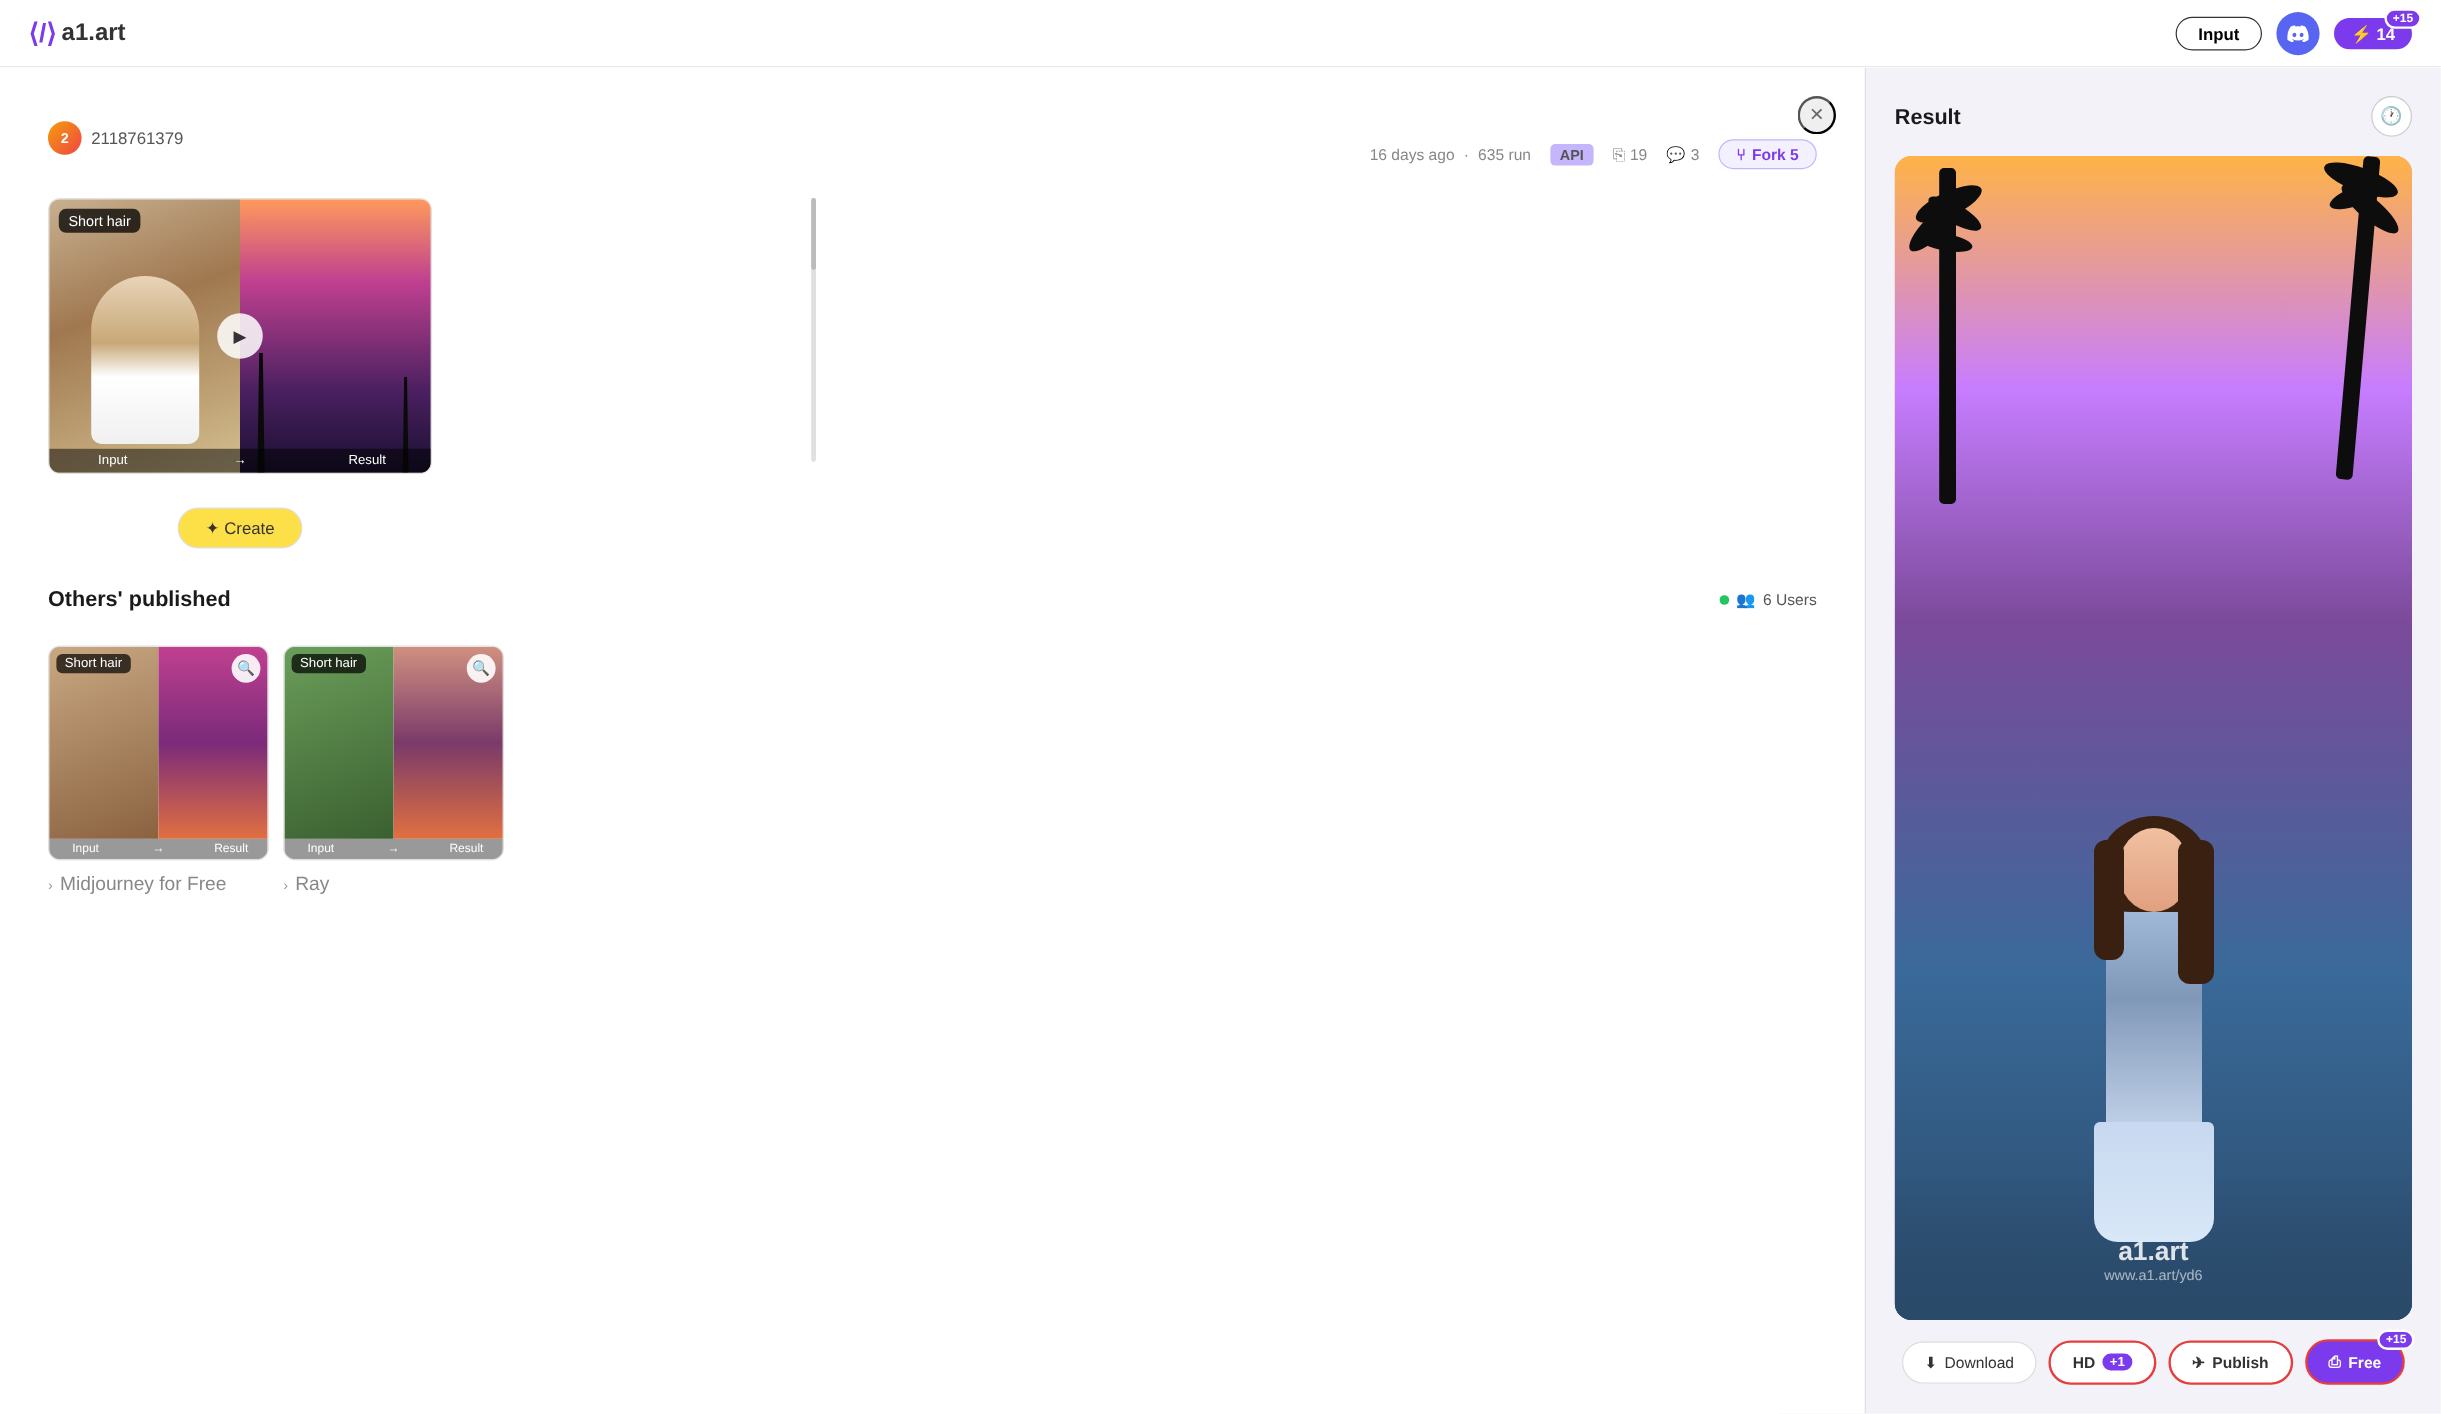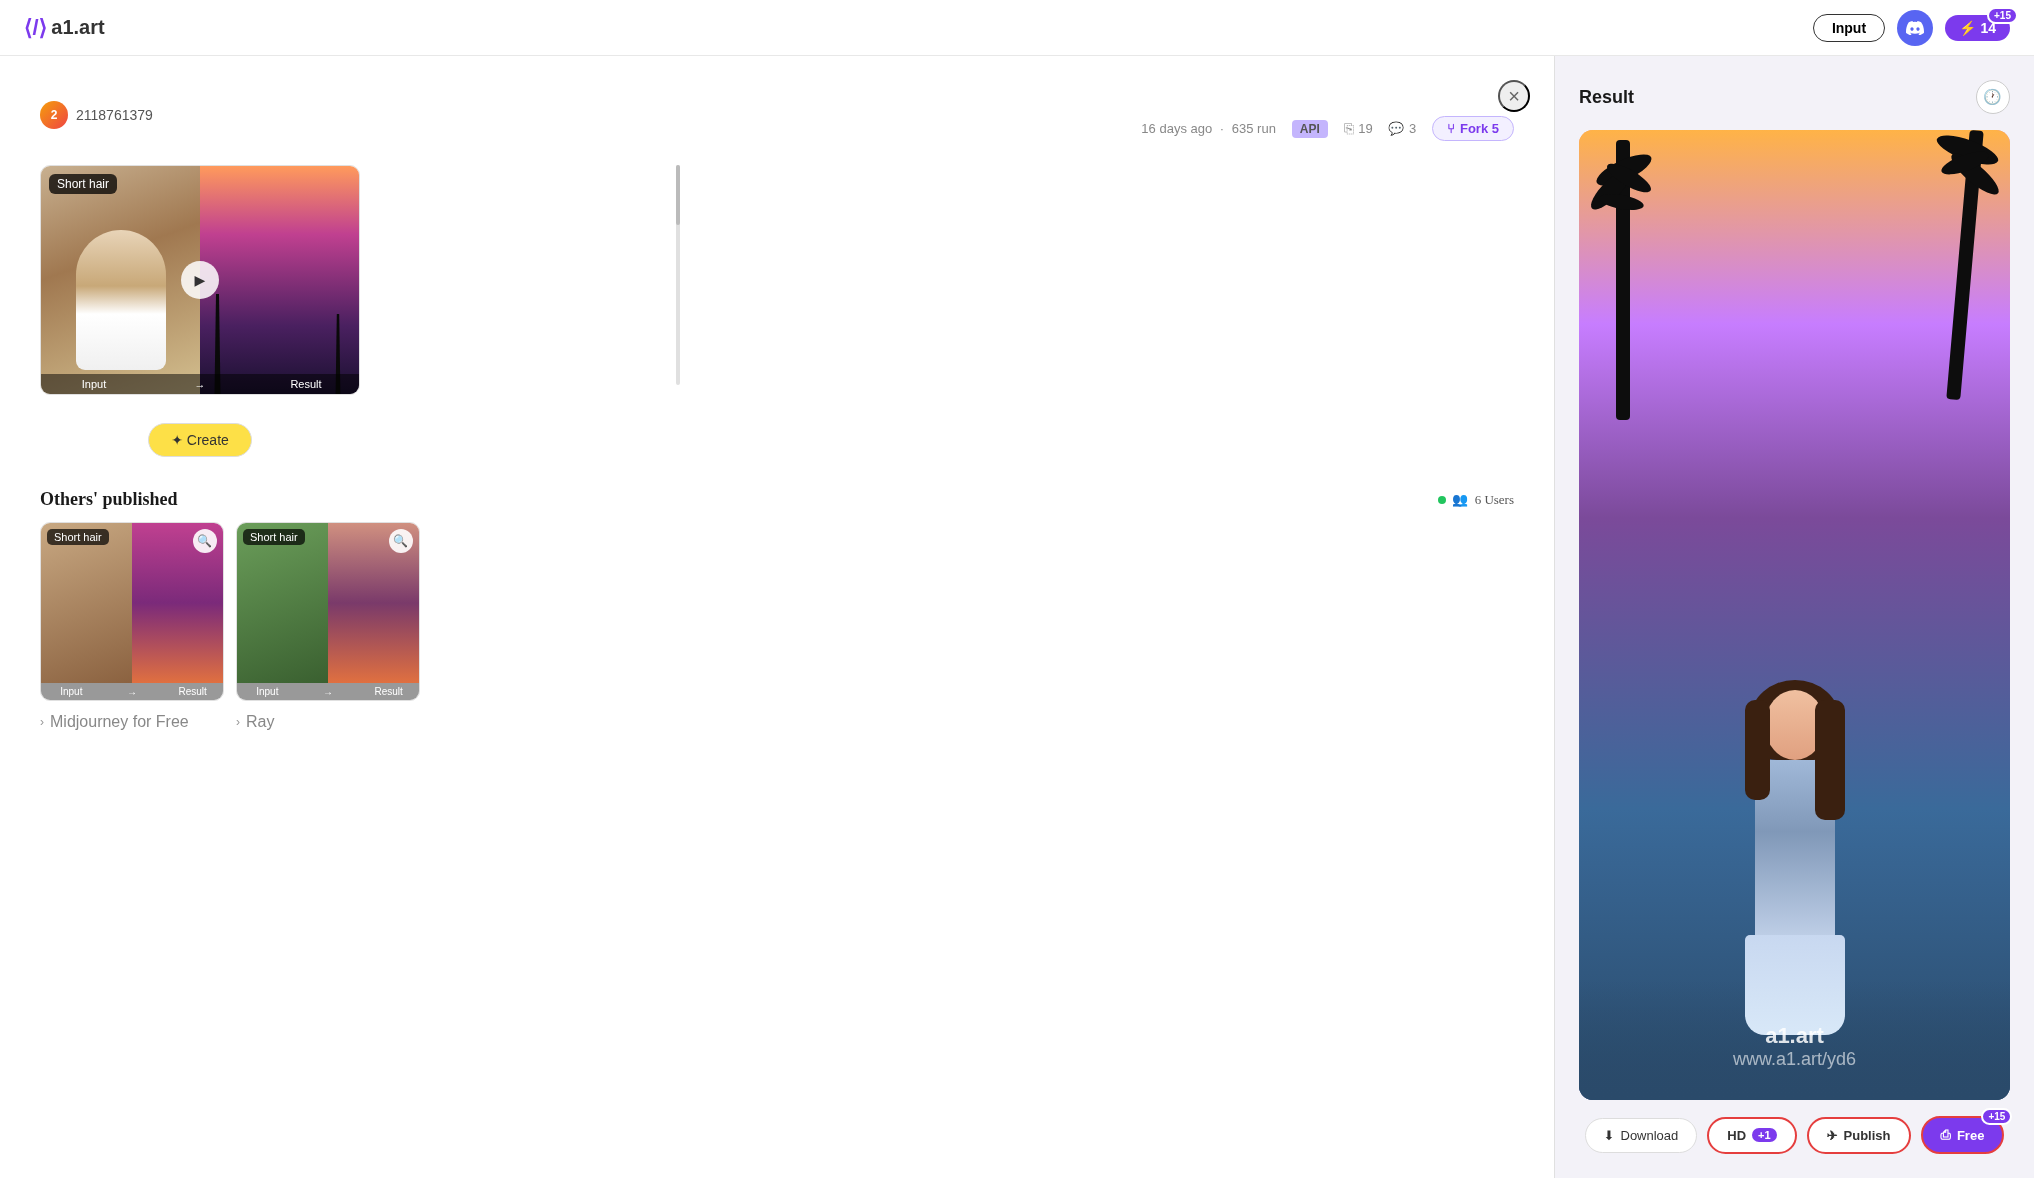--- a/index.html
+++ b/index.html
@@ -247,22 +247,21 @@
     }
 
     
     .others-section {
       margin-top: 32px;
     }
     .others-header {
       display: flex;
       align-items: center;
       justify-content: space-between;
-      margin-bottom: 12px;
-      font-family: Liberation Serif, serif;
+      margin-bottom: 28px;
     }
     .others-title {
       font-size: 18px;
       font-weight: 700;
       color: #1a1a1a;
     }
     .users-badge {
       display: flex; align-items: center; gap: 6px;
       font-size: 13px;
       color: #555;
@@ -402,21 +401,21 @@
     }
     .watermark {
       position: absolute;
       bottom: 30px; left: 50%;
       transform: translateX(-50%);
       text-align: center;
       color: rgba(255,255,255,0.85);
       z-index: 5;
     }
     .watermark-main { font-size: 22px; font-weight: 700; }
-    .watermark-sub { font-size: 18px; opacity: 0.7; }
+    .watermark-sub { font-size: 12px; opacity: 0.7; }
 
     
     .action-row {
       display: flex;
       align-items: center;
       gap: 10px;
       justify-content: center;
     }
     .download-btn {
       background: white;

